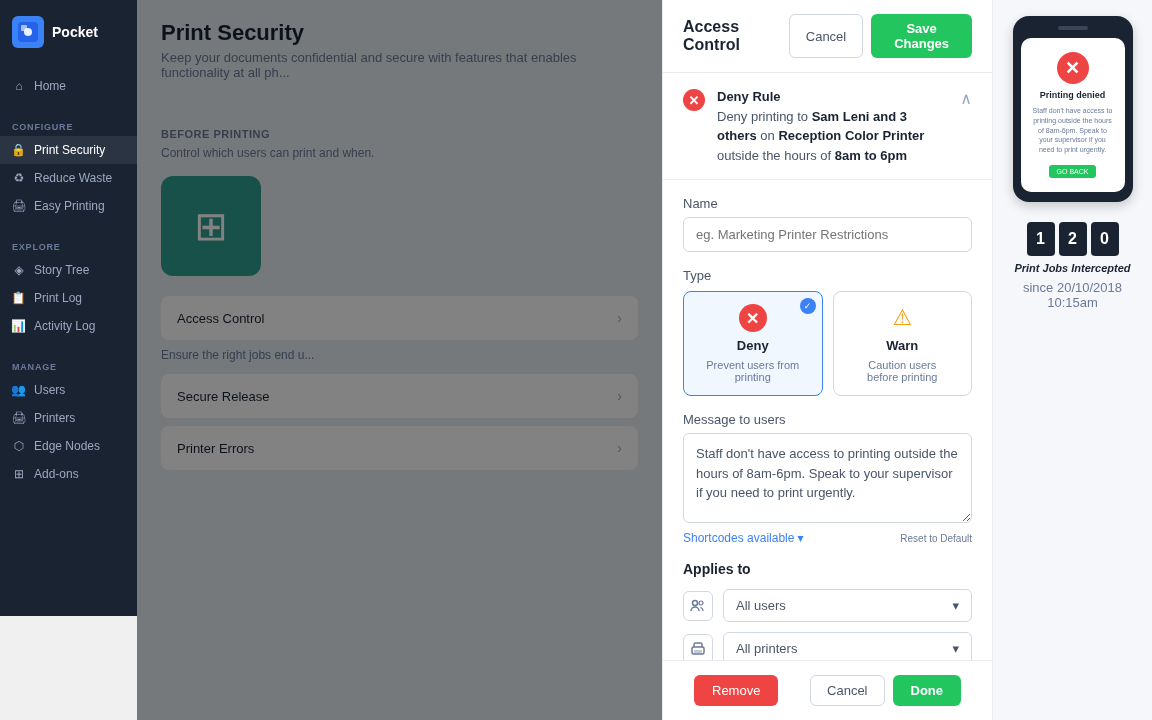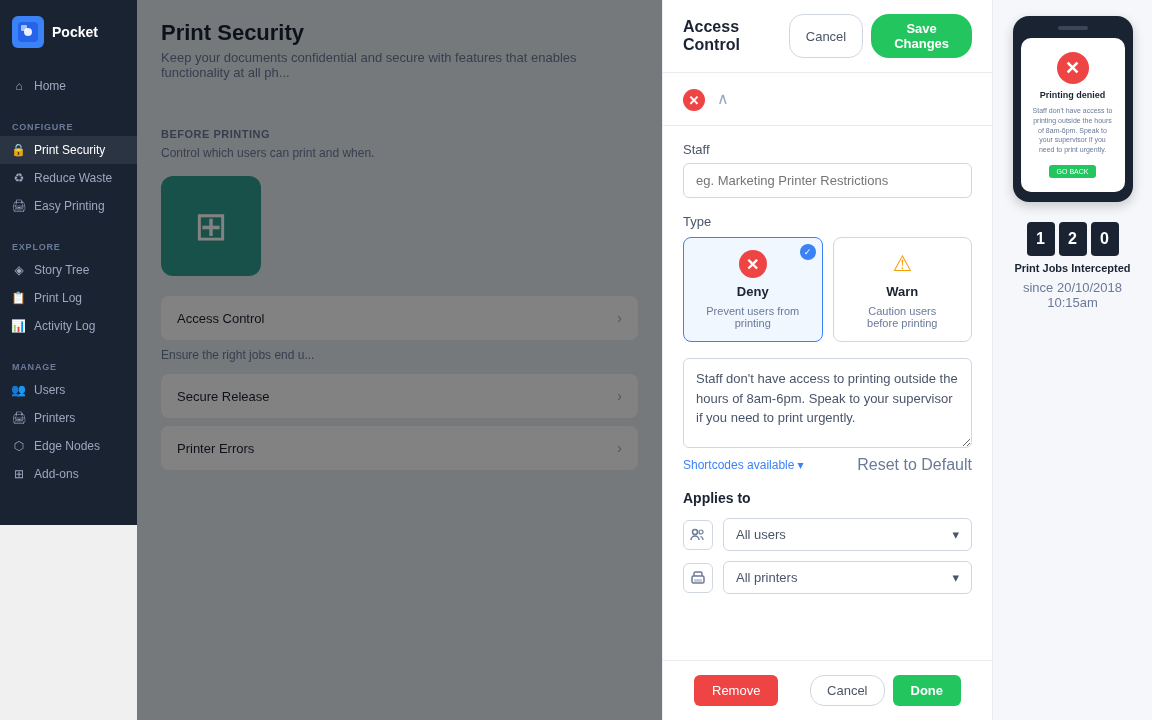--- a/index.html
+++ b/index.html
@@ -1,19 +1,19 @@
 <!DOCTYPE html>
 <html><head>
   <meta charset="utf-8">
   <style>
     * { box-sizing: border-box; margin: 0; padding: 0; }
     body { font-family: -apple-system, BlinkMacSystemFont, 'Segoe UI', sans-serif; background: #f0f0f0; width: 1152px; height: 720px; overflow: hidden; display: flex; }
 
     
-    .sidebar { width: 137px; background: #1a2332; height: 525px; display: flex; flex-direction: column; flex-shrink: 0; }
+    .sidebar { width: 137px; background: #1a2332; height: 616px; display: flex; flex-direction: column; flex-shrink: 0; }
     .sidebar-logo { padding: 16px 12px; display: flex; align-items: center; gap: 8px; }
     .logo-icon { width: 32px; height: 32px; background: #3b82f6; border-radius: 6px; display: flex; align-items: center; justify-content: center; color: white; font-size: 12px; font-weight: bold; }
     .logo-text { color: white; font-size: 14px; font-weight: 600; }
     .sidebar-section { padding: 8px 0; }
     .sidebar-section-label { color: #6b7a99; font-size: 9px; font-weight: 600; letter-spacing: 0.8px; text-transform: uppercase; padding: 6px 12px 4px; }
     .sidebar-item { display: flex; align-items: center; gap: 8px; padding: 7px 12px; color: #9ba8c0; font-size: 12px; cursor: pointer; }
     .sidebar-item.active { color: white; background: rgba(255,255,255,0.08); }
     .sidebar-item-icon { width: 14px; height: 14px; display: flex; align-items: center; justify-content: center; font-size: 12px; flex-shrink: 0; }
 
     
@@ -28,22 +28,22 @@
     .section-label { font-size: 11px; font-weight: 600; color: #6b7a99; text-transform: uppercase; letter-spacing: 0.5px; margin: 12px 0 6px; }
 
     
     .overlay { position: absolute; top: 0; left: 0; right: 0; bottom: 0; background: rgba(0,0,0,0.4); z-index: 10; }
 
     
     .modal-panel { position: absolute; right: 0; top: 0; width: 490px; height: 720px; background: white; z-index: 20; display: flex; flex-direction: column; box-shadow: -4px 0 20px rgba(0,0,0,0.2); }
     .modal-header { display: flex; align-items: center; justify-content: space-between; padding: 14px 20px; border-bottom: 1px solid #e8ecf0; flex-shrink: 0; }
     .modal-title { font-size: 16px; font-weight: 600; color: #1a2332; }
     .modal-header-btns { display: flex; gap: 8px; }
-    .btn-cancel { padding: 7px 16px; border: 1px solid #d0d7e0; border-radius: 14px; background: white; font-size: 13px; color: #4a5568; cursor: pointer; }
-    .btn-save { padding: 7px 16px; border-radius: 18px; background: #22c55e; border: none; font-size: 13px; color: white; font-weight: 600; cursor: pointer; }
+    .btn-cancel { padding: 7px 16px; border: 1px solid #d0d7e0; border-radius: 6px; background: white; font-size: 13px; color: #4a5568; cursor: pointer; }
+    .btn-save { padding: 7px 16px; border-radius: 6px; background: #22c55e; border: none; font-size: 13px; color: white; font-weight: 600; cursor: pointer; }
 
     .modal-body { flex: 1; overflow-y: auto; }
 
     
     .deny-rule-section { padding: 14px 20px; border-bottom: 1px solid #e8ecf0; display: flex; align-items: flex-start; gap: 12px; }
     .deny-icon { width: 22px; height: 22px; background: #ef4444; border-radius: 50%; display: flex; align-items: center; justify-content: center; color: white; font-size: 13px; font-weight: bold; flex-shrink: 0; margin-top: 2px; }
     .deny-rule-text { flex: 1; font-size: 13px; color: #4a5568; line-height: 1.5; }
     .deny-rule-text strong { color: #1a2332; }
     .deny-collapse { color: #9ba8c0; font-size: 16px; cursor: pointer; margin-top: 2px; }
 
@@ -61,21 +61,21 @@
     .type-option-sublabel { font-size: 11px; color: #6b7a99; text-align: center; }
     .selected-check { position: absolute; top: 6px; right: 6px; width: 16px; height: 16px; background: #3b82f6; border-radius: 50%; display: flex; align-items: center; justify-content: center; color: white; font-size: 9px; }
     .deny-type-icon { width: 28px; height: 28px; background: #ef4444; border-radius: 50%; display: flex; align-items: center; justify-content: center; color: white; font-size: 16px; font-weight: bold; }
     .warn-type-icon { width: 28px; height: 28px; display: flex; align-items: center; justify-content: center; font-size: 22px; color: #f59e0b; }
 
     .message-section { padding: 0 20px 16px; }
     .message-label { font-size: 13px; font-weight: 500; color: #4a5568; margin-bottom: 6px; }
     .message-textarea { width: 100%; border: 1px solid #d0d7e0; border-radius: 6px; padding: 10px 12px; font-size: 13px; color: #4a5568; outline: none; resize: vertical; min-height: 90px; font-family: inherit; line-height: 1.5; }
     .shortcodes-row { display: flex; justify-content: space-between; align-items: center; margin-top: 4px; }
     .shortcodes-btn { font-size: 12px; color: #3b82f6; cursor: pointer; display: flex; align-items: center; gap: 3px; }
-    .reset-default { font-size: 16px; color: #6b7a99; cursor: pointer; }
+    .reset-default { font-size: 10px; color: #6b7a99; cursor: pointer; }
 
     .applies-section { padding: 0 20px 16px; }
     .applies-label { font-size: 14px; font-weight: 600; color: #1a2332; margin-bottom: 12px; }
     .applies-row { display: flex; align-items: center; gap: 10px; margin-bottom: 10px; }
     .applies-row-icon { width: 30px; height: 30px; border: 1.5px solid #d0d7e0; border-radius: 6px; display: flex; align-items: center; justify-content: center; color: #6b7a99; font-size: 14px; flex-shrink: 0; }
     .applies-select { flex: 1; border: 1px solid #d0d7e0; border-radius: 6px; padding: 8px 12px; font-size: 13px; color: #4a5568; display: flex; align-items: center; justify-content: space-between; cursor: pointer; }
 
     
     .modal-footer { padding: 14px 31px; border-top: 1px solid #e8ecf0; display: flex; justify-content: space-between; align-items: center; flex-shrink: 0; }
     .btn-remove { padding: 8px 18px; border-radius: 6px; background: #ef4444; border: none; font-size: 13px; color: white; font-weight: 500; cursor: pointer; }
@@ -87,21 +87,21 @@
     .phone-mockup { width: 120px; background: #1a2332; border-radius: 16px; padding: 10px 8px; box-shadow: 0 4px 12px rgba(0,0,0,0.2); }
     .phone-screen { background: white; border-radius: 10px; padding: 14px 10px; display: flex; flex-direction: column; align-items: center; gap: 6px; }
     .phone-deny-icon { width: 32px; height: 32px; background: #ef4444; border-radius: 50%; display: flex; align-items: center; justify-content: center; color: white; font-size: 18px; font-weight: bold; }
     .phone-deny-title { font-size: 9px; font-weight: 700; color: #1a2332; text-align: center; }
     .phone-deny-text { font-size: 7px; color: #6b7a99; text-align: center; line-height: 1.4; }
     .phone-go-back { background: #22c55e; color: white; font-size: 7px; padding: 3px 8px; border-radius: 3px; margin-top: 4px; }
 
     .counter-section { display: flex; flex-direction: column; align-items: center; gap: 6px; }
     .counter-digits { display: flex; gap: 4px; }
     .counter-digit { width: 28px; height: 34px; background: #1a2332; border-radius: 4px; display: flex; align-items: center; justify-content: center; color: white; font-size: 16px; font-weight: 700; }
-    .counter-label { font-size: 11px; font-weight: 600; color: #1a2332; text-align: center; }
+    .counter-label { font-size: 11px; font-weight: 600; color: #1a2332; text-align: center; font-style: italic; }
     .counter-sublabel { font-size: 13px; color: #6b7a99; text-align: center; }
   </style>
 </head>
 <body>
 
 <div class="sidebar">
   <div class="sidebar-logo">
     <div class="logo-icon">
       <svg width="20" height="20" viewBox="0 0 20 20" fill="none">
         <rect width="20" height="20" rx="4" fill="#2563eb"></rect>
@@ -213,25 +213,29 @@
       <div class="modal-header-btns">
         <button class="btn-cancel">Cancel</button>
         <button class="btn-save">Save Changes</button>
       </div>
     </div>
 
     <div class="modal-body">
 
       <div class="deny-rule-section">
         <div class="deny-icon">✕</div>
+        <div class="deny-rule-text">
+          <strong>Deny Rule</strong><br>
+          <span>Deny printing to </span><strong>Sam Leni and 3 others</strong><span> on </span><strong>Reception Color Printer</strong><span> outside the hours of </span><strong>8am to 6pm</strong>
+        </div>
         <span class="deny-collapse">∧</span>
       </div>
 
       <div class="form-section">
-        <div class="form-label">Staff</div>
+        <div class="form-label">Name</div>
         <input class="form-input" type="text" placeholder="eg. Marketing Printer Restrictions" style="">
       </div>
 
       <div class="type-section">
         <div class="type-label">Type</div>
         <div class="type-options">
           <div class="type-option selected">
             <div class="selected-check">✓</div>
             <div class="deny-type-icon">✕</div>
             <span class="type-option-label">Deny</span>
@@ -239,20 +243,21 @@
           </div>
           <div class="type-option">
             <div class="warn-type-icon">⚠</div>
             <span class="type-option-label">Warn</span>
             <span class="type-option-sublabel">Caution users before printing</span>
           </div>
         </div>
       </div>
 
       <div class="message-section">
+        <div class="message-label">Message to users</div>
         <textarea class="message-textarea" style="">Staff don't have access to printing outside the hours of 8am-6pm. Speak to your supervisor if you need to print urgently.</textarea>
         <div class="shortcodes-row">
           <span class="shortcodes-btn">
             <span>Shortcodes available</span>
             <span>▾</span>
           </span>
           <span class="reset-default">Reset to Default</span>
         </div>
       </div>
 

